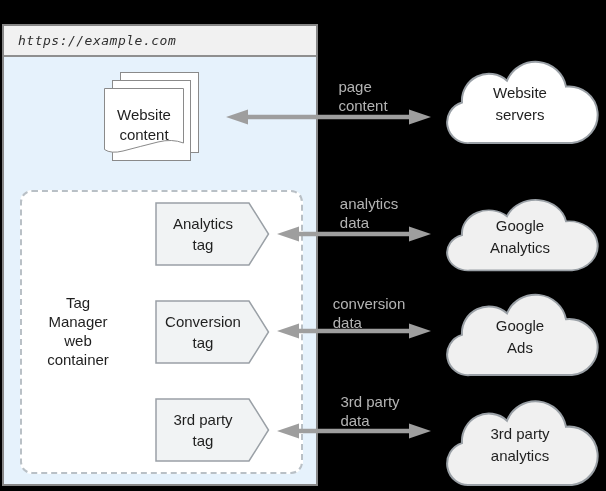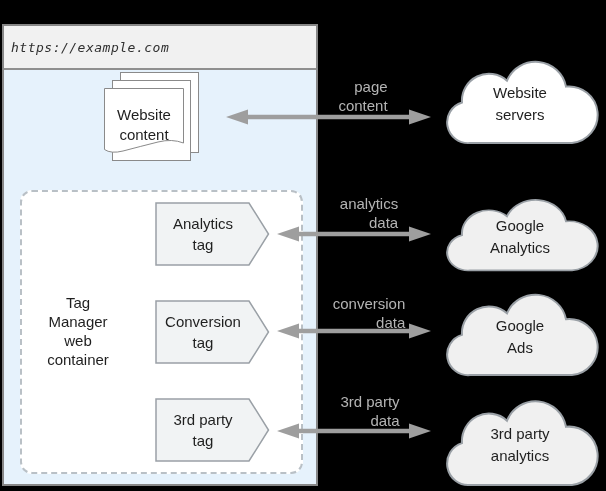--- a/index.html
+++ b/index.html
@@ -7,22 +7,22 @@
     position:relative;width:606px;height:491px;background:#000000;
     font-family:"Liberation Sans",sans-serif;overflow:hidden;
   }
   .abs{position:absolute;}
   
   .browser-window{
     left:2px;top:24px;width:316px;height:462px;
     background:#e6f2fc;border:2px solid #878787;box-sizing:border-box;
   }
   .url-bar{
-    height:44px;background:#f1f1f1;border-bottom:2px solid #8f8f8f;
-    display:flex;align-items:center;padding-left:7px;box-sizing:border-box;
+    height:31px;background:#f1f1f1;border-bottom:2px solid #8f8f8f;
+    display:flex;align-items:center;padding-left:14px;box-sizing:border-box;
   }
   .url-text{
     font-family:"DejaVu Sans Mono",monospace;font-style:italic;
     font-size:13px;color:#2f2f2f;letter-spacing:0.5px;
   }
   
   .doc-stack{left:104px;top:72px;width:100px;height:102px;}
   .doc-stack svg{position:absolute;left:0;top:0;}
   .doc-label{
     position:absolute;left:0px;top:33px;width:80px;
@@ -57,21 +57,21 @@
     position:absolute;left:0;right:0;top:58%;transform:translateY(-50%);
     text-align:center;font-size:15px;line-height:22px;color:#1f1f1f;
     white-space:pre-line;
   }
   .cloud-1{top:47px;height:99px;}
   .cloud-2{top:187px;height:86px;}
   .cloud-3{top:280px;height:98px;}
   .cloud-4{top:386px;height:102px;}
   
   .flow-label{
-    transform:translateX(-50%);text-align:right;
+    transform:translateX(-50%);text-align:left;
     font-size:15px;line-height:19px;color:#b4b4b4;white-space:pre-line;
   }
   .flow-1{left:363px;top:77px;}
   .flow-2{left:369px;top:194px;}
   .flow-3{left:369px;top:294px;}
   .flow-4{left:370px;top:392px;}
   .arrow-layer{left:0;top:0;pointer-events:none;}
 </style>
 </head>
 <body>

